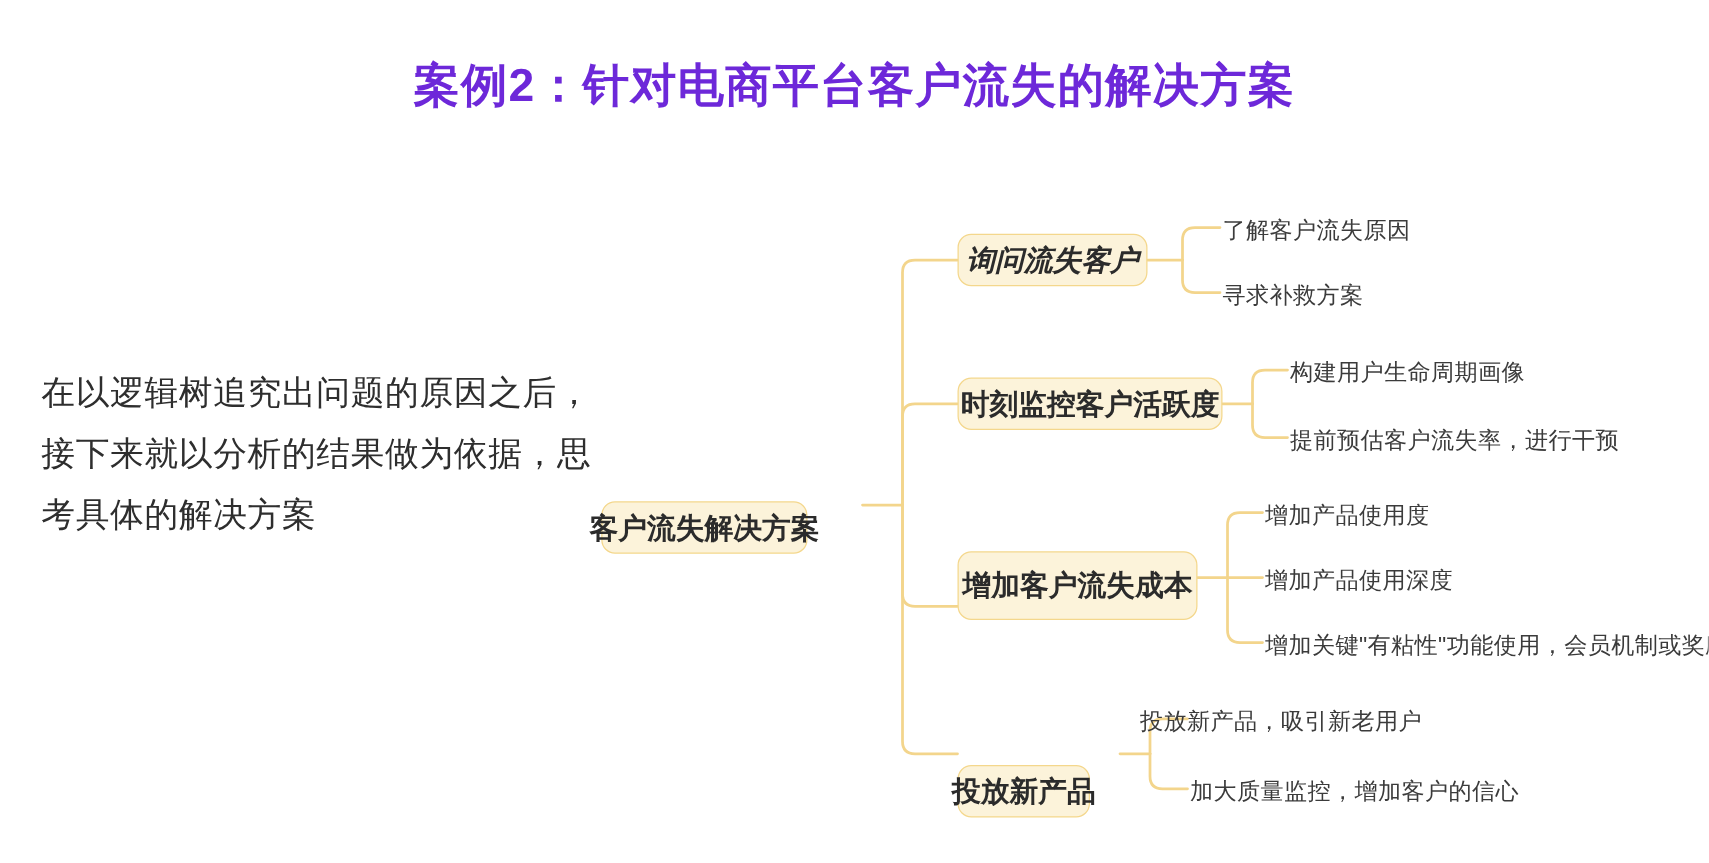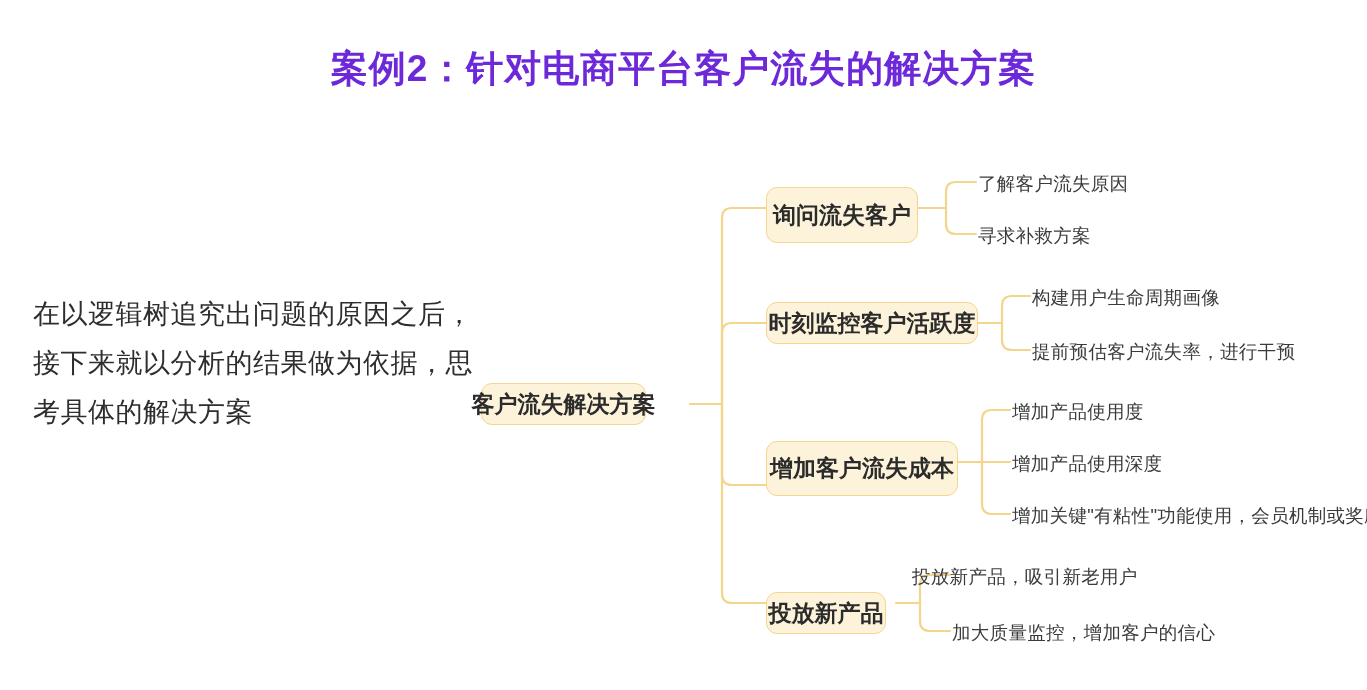--- a/index.html
+++ b/index.html
@@ -122,29 +122,29 @@
     <path d="M 958 462 H 982"></path>
     <path d="M 982 462 V 420 Q 982 410 992 410 H 1010"></path>
     <path d="M 982 462 H 1010"></path>
     <path d="M 982 462 V 504 Q 982 514 992 514 H 1010"></path>
 
     <path d="M 896 603 H 920"></path>
     <path d="M 920 603 V 585 Q 920 575 930 575 H 950"></path>
     <path d="M 920 603 V 621 Q 920 631 930 631 H 950"></path>
   </svg>
 
-  <div class="node root" style="left:481px; top:383px; width:165px; height:42px;">客户流失解决方案</div>
+  <div class="node root" style="left:481px; top:401px; width:165px; height:42px;">客户流失解决方案</div>
 
-  <div class="node branch" style="left:766px; top:187px; width:152px; height:56px;">询问流失客户</div>
+  <div class="node branch" style="left:766px; top:187px; width:152px; height:42px;font-style:italic;">询问流失客户</div>
 
   <div class="node branch" style="left:766px; top:302px; width:212px; height:42px;">时刻监控客户活跃度</div>
 
   <div class="node branch" style="left:766px; top:441px; width:192px; height:55px;">增加客户流失成本</div>
 
-  <div class="node branch" style="left:766px; top:592px; width:120px; height:42px;">投放新产品</div>
+  <div class="node branch" style="left:766px; top:612px; width:106px; height:42px;">投放新产品</div>
 
   <div class="leaf" style="left:978px; top:171px;">了解客户流失原因</div>
   <div class="leaf" style="left:978px; top:223px;">寻求补救方案</div>
 
   <div class="leaf" style="left:1032px; top:285px;">构建用户生命周期画像</div>
   <div class="leaf" style="left:1032px; top:339px;">提前预估客户流失率，进行干预</div>
 
   <div class="leaf" style="left:1012px; top:399px;">增加产品使用度</div>
   <div class="leaf" style="left:1012px; top:451px;">增加产品使用深度</div>
   <div class="leaf" style="left:1012px; top:503px;">增加关键"有粘性"功能使用，会员机制或奖励机制</div>

